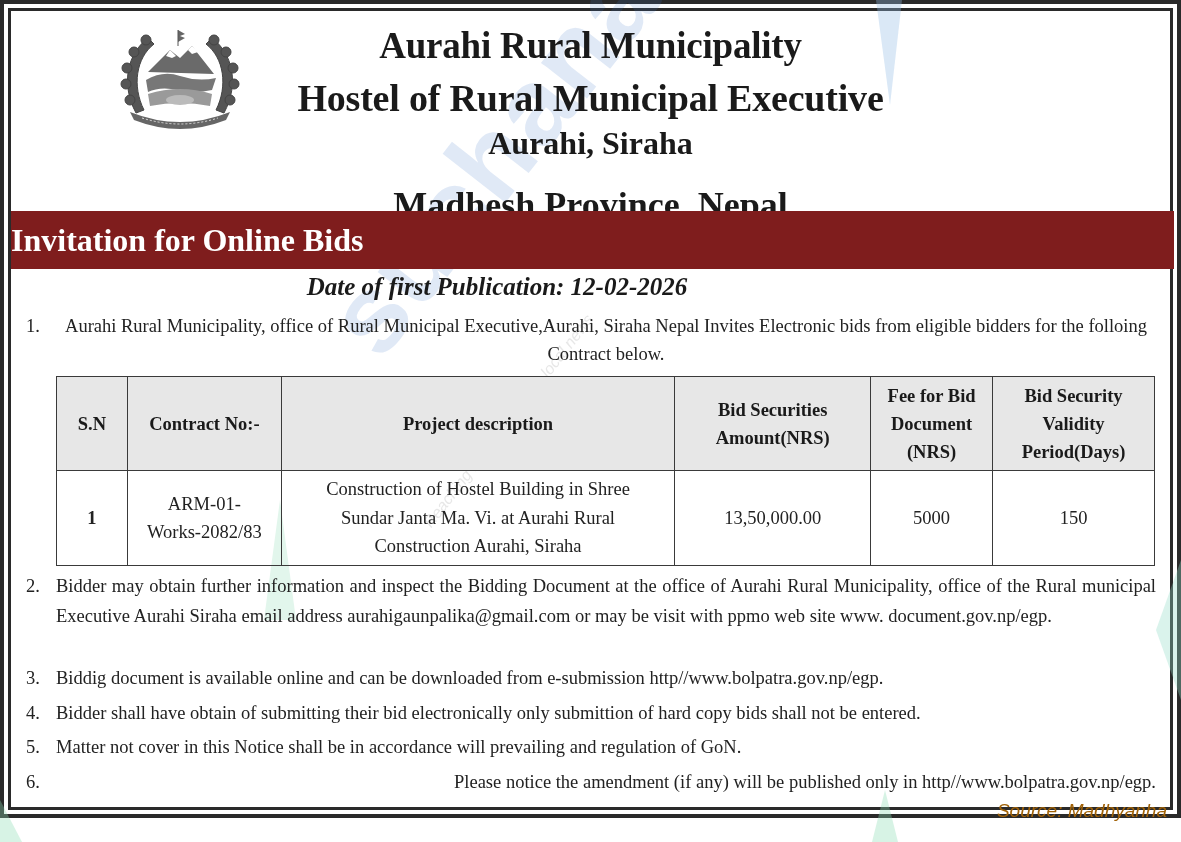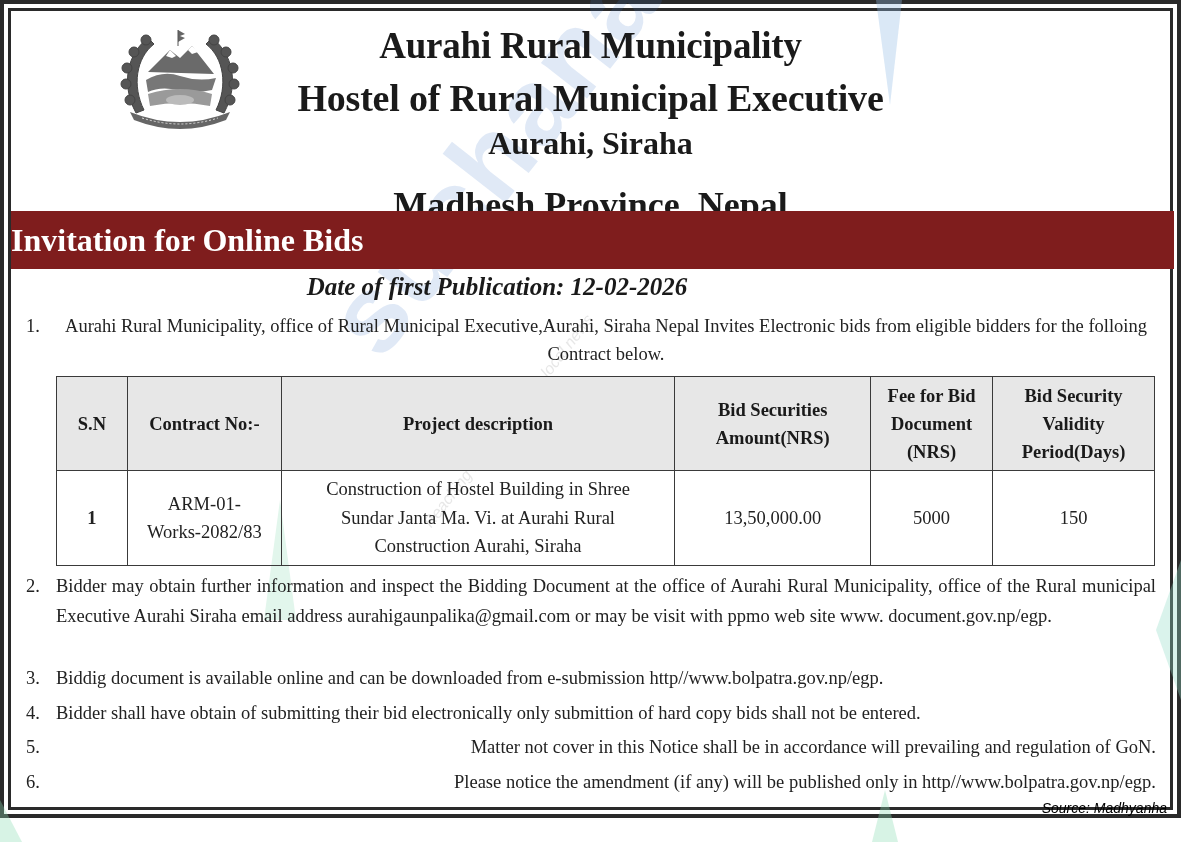--- a/index.html
+++ b/index.html
@@ -66,21 +66,21 @@
   table.bids th, table.bids td {
     border: 1.5px solid #3a3a3a; text-align: center; vertical-align: middle;
   }
   table.bids th { background: #e7e7e7; font-weight: bold; height: 94px; line-height: 28px; color: #1a1a1a; }
   table.bids td { height: 95px; line-height: 28.5px; }
   table.bids td.sn { font-weight: bold; }
 
   .source {
     position: absolute; right: 14px; top: 800px;
     font-family: "Liberation Sans", "DejaVu Sans", sans-serif;
-    font-style: italic; font-size: 14px; color: #000000;
+    font-style: italic; font-size: 19px; color: #a16207;
   }
 </style>
 </head>
 <body>
 
 <div class="frame-outer"></div>
 <div class="frame-inner"></div>
 
 <svg class="deco-shard" style="left:868px;top:0;" width="40" height="110">
   <polygon points="8,0 34,0 22,105" fill="rgba(150,190,230,0.35)"></polygon>
@@ -206,20 +206,20 @@
 <div class="para p3">
   <span class="num">3.</span>
   <span class="txt" style="text-align:left;">Biddig document is available online and can be downloaded from e-submission http//www.bolpatra.gov.np/egp.</span>
 </div>
 <div class="para p4">
   <span class="num">4.</span>
   <span class="txt" style="text-align:left;">Bidder shall have obtain of submitting their bid electronically only submittion of hard copy bids shall not be entered.</span>
 </div>
 <div class="para p5">
   <span class="num">5.</span>
-  <span class="txt" style="text-align:right;">Matter not cover in this Notice shall be in accordance will prevailing and regulation of GoN.</span>
+  <span class="txt" style="text-align:left;">Matter not cover in this Notice shall be in accordance will prevailing and regulation of GoN.</span>
 </div>
 <div class="para p6">
   <span class="num">6.</span>
   <span class="txt" style="text-align:right;">Please notice the amendment (if any) will be published only in http//www.bolpatra.gov.np/egp.</span>
 </div>
 
 <div class="source">Source: Madhyanha</div>
 
 </body></html>

